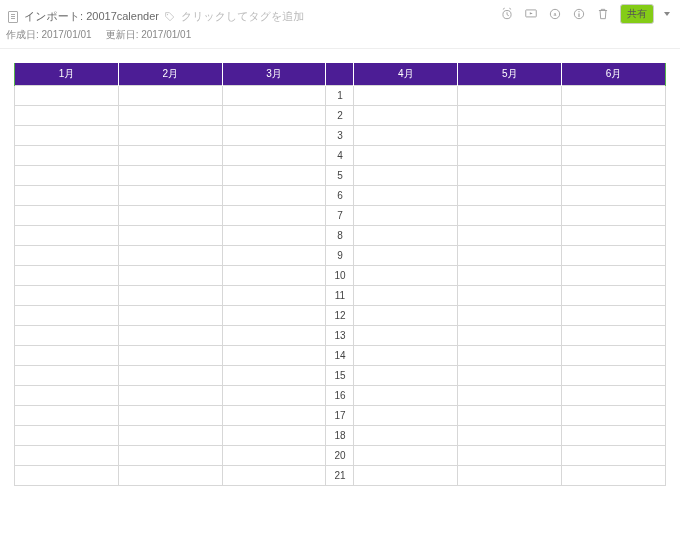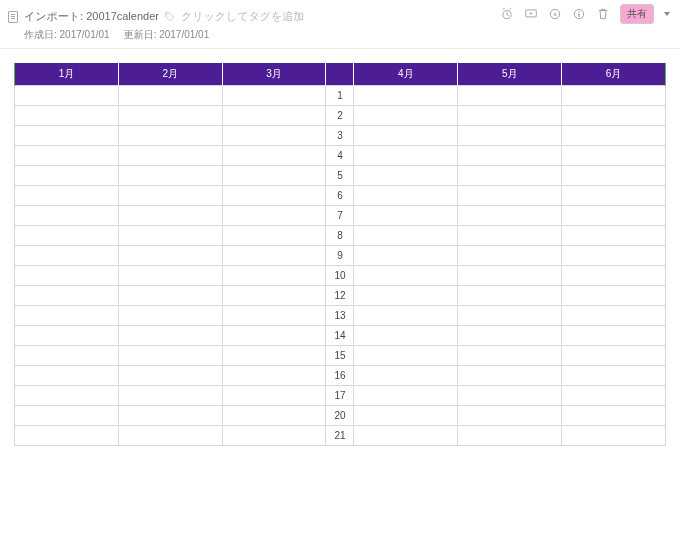--- a/index.html
+++ b/index.html
@@ -47,30 +47,30 @@
     color:#999;
   }
   .topbar-right svg { display:block; }
   .share-btn {
     display:flex; align-items:center; gap:4px;
     border:1px solid #ccc;
     border-radius:3px;
     padding:2px 6px;
     color:#555;
     font-size:10px;
-    background:#f9a8d4;
+    background:#84cc16;
   }
   .chevron-down {
     width:0;height:0;
     border-left:3px solid transparent;
     border-right:3px solid transparent;
     border-top:4px solid #888;
   }
   .dates-row {
-    padding:2px 8px 6px 24px;
+    padding:2px 8px 6px 6px;
     color:#888;
     font-size:10px;
     display:flex;
     gap:14px;
     border-bottom:1px solid #eee;
   }
   .content {
     padding: 14px 14px 0 14px;
   }
   .doc-title {
@@ -273,20 +273,29 @@
           <td></td>
           <td class="daynum">10</td>
           <td></td>
           <td></td>
           <td></td>
         </tr>
         <tr>
           <td></td>
           <td class="green"></td>
           <td class="green"></td>
+          <td class="daynum">11</td>
+          <td></td>
+          <td></td>
+          <td></td>
+        </tr>
+        <tr>
+          <td></td>
+          <td class="green"></td>
+          <td class="green"></td>
           <td class="daynum">12</td>
           <td></td>
           <td></td>
           <td></td>
         </tr>
         <tr>
           <td></td>
           <td></td>
           <td></td>
           <td class="daynum">13</td>
@@ -319,20 +328,29 @@
           <td class="daynum">16</td>
           <td class="green"></td>
           <td></td>
           <td></td>
         </tr>
         <tr>
           <td></td>
           <td></td>
           <td></td>
           <td class="daynum">17</td>
+          <td></td>
+          <td></td>
+          <td></td>
+        </tr>
+        <tr>
+          <td></td>
+          <td class="green"></td>
+          <td class="green"></td>
+          <td class="daynum">18</td>
           <td></td>
           <td></td>
           <td></td>
         </tr>
         <tr>
           <td></td>
           <td></td>
           <td class="pink"></td>
           <td class="daynum">20</td>
           <td></td>

